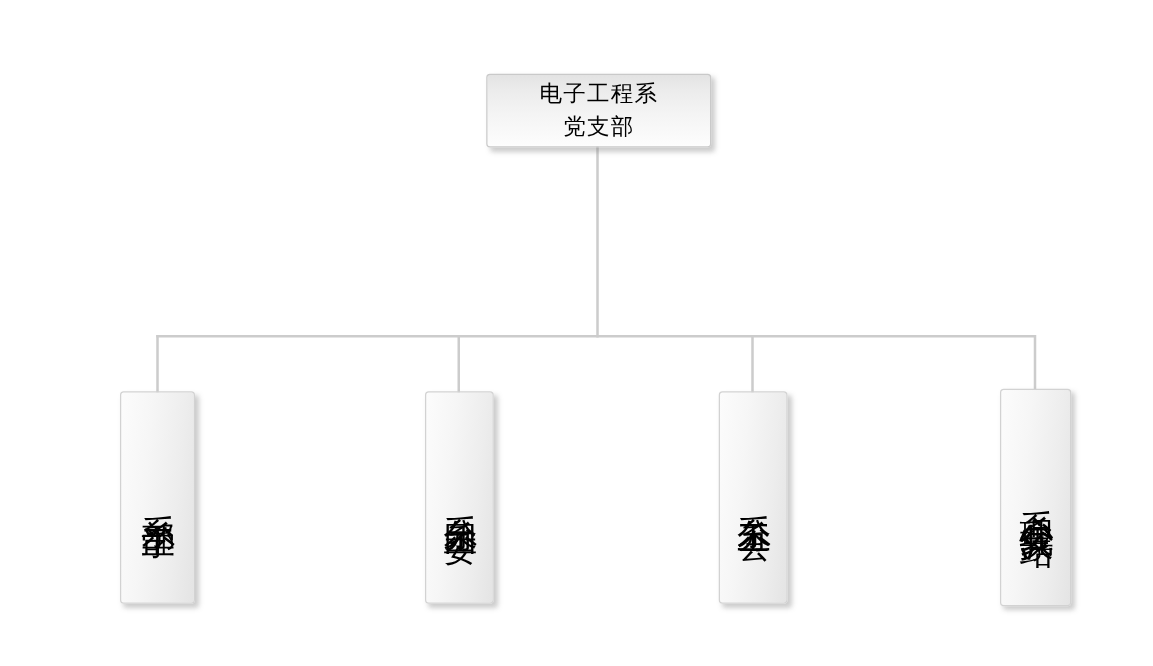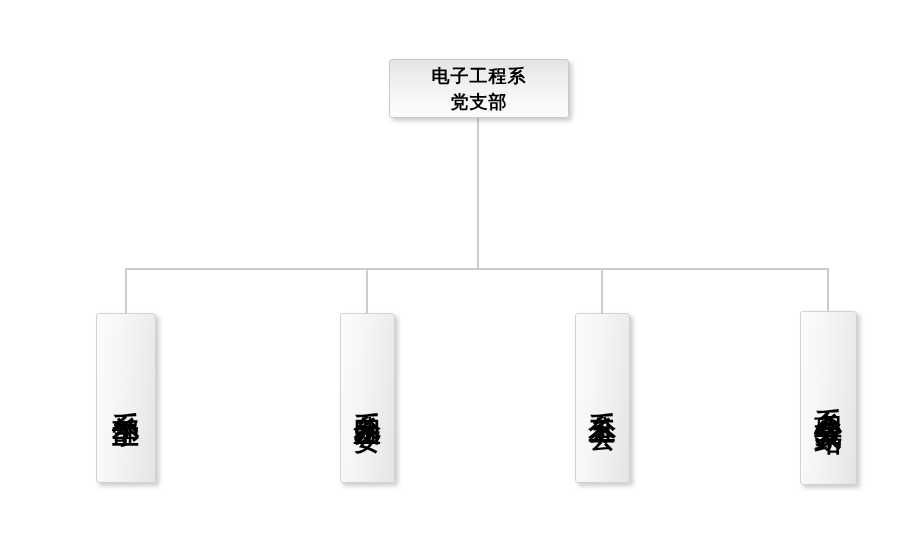--- a/index.html
+++ b/index.html
@@ -32,21 +32,21 @@
     position: absolute;
     box-sizing: border-box;
     border: 1px solid #d2d2d2;
     border-radius: 3px;
     background: linear-gradient(100deg, #fbfbfb 0%, #f3f3f3 40%, #eaeaea 78%, #e2e2e2 100%);
     box-shadow: 3px 3px 4px rgba(120,120,120,0.38);
     display: flex;
     align-items: center;
     justify-content: center;
     color: #000000;
-    font-weight: bold;
+    font-weight: normal;
     text-align: center;
     -webkit-font-smoothing: none;
   }
 
   
   .node.root {
     left: 389px;
     top: 59px;
     width: 180px;
     height: 59px;

